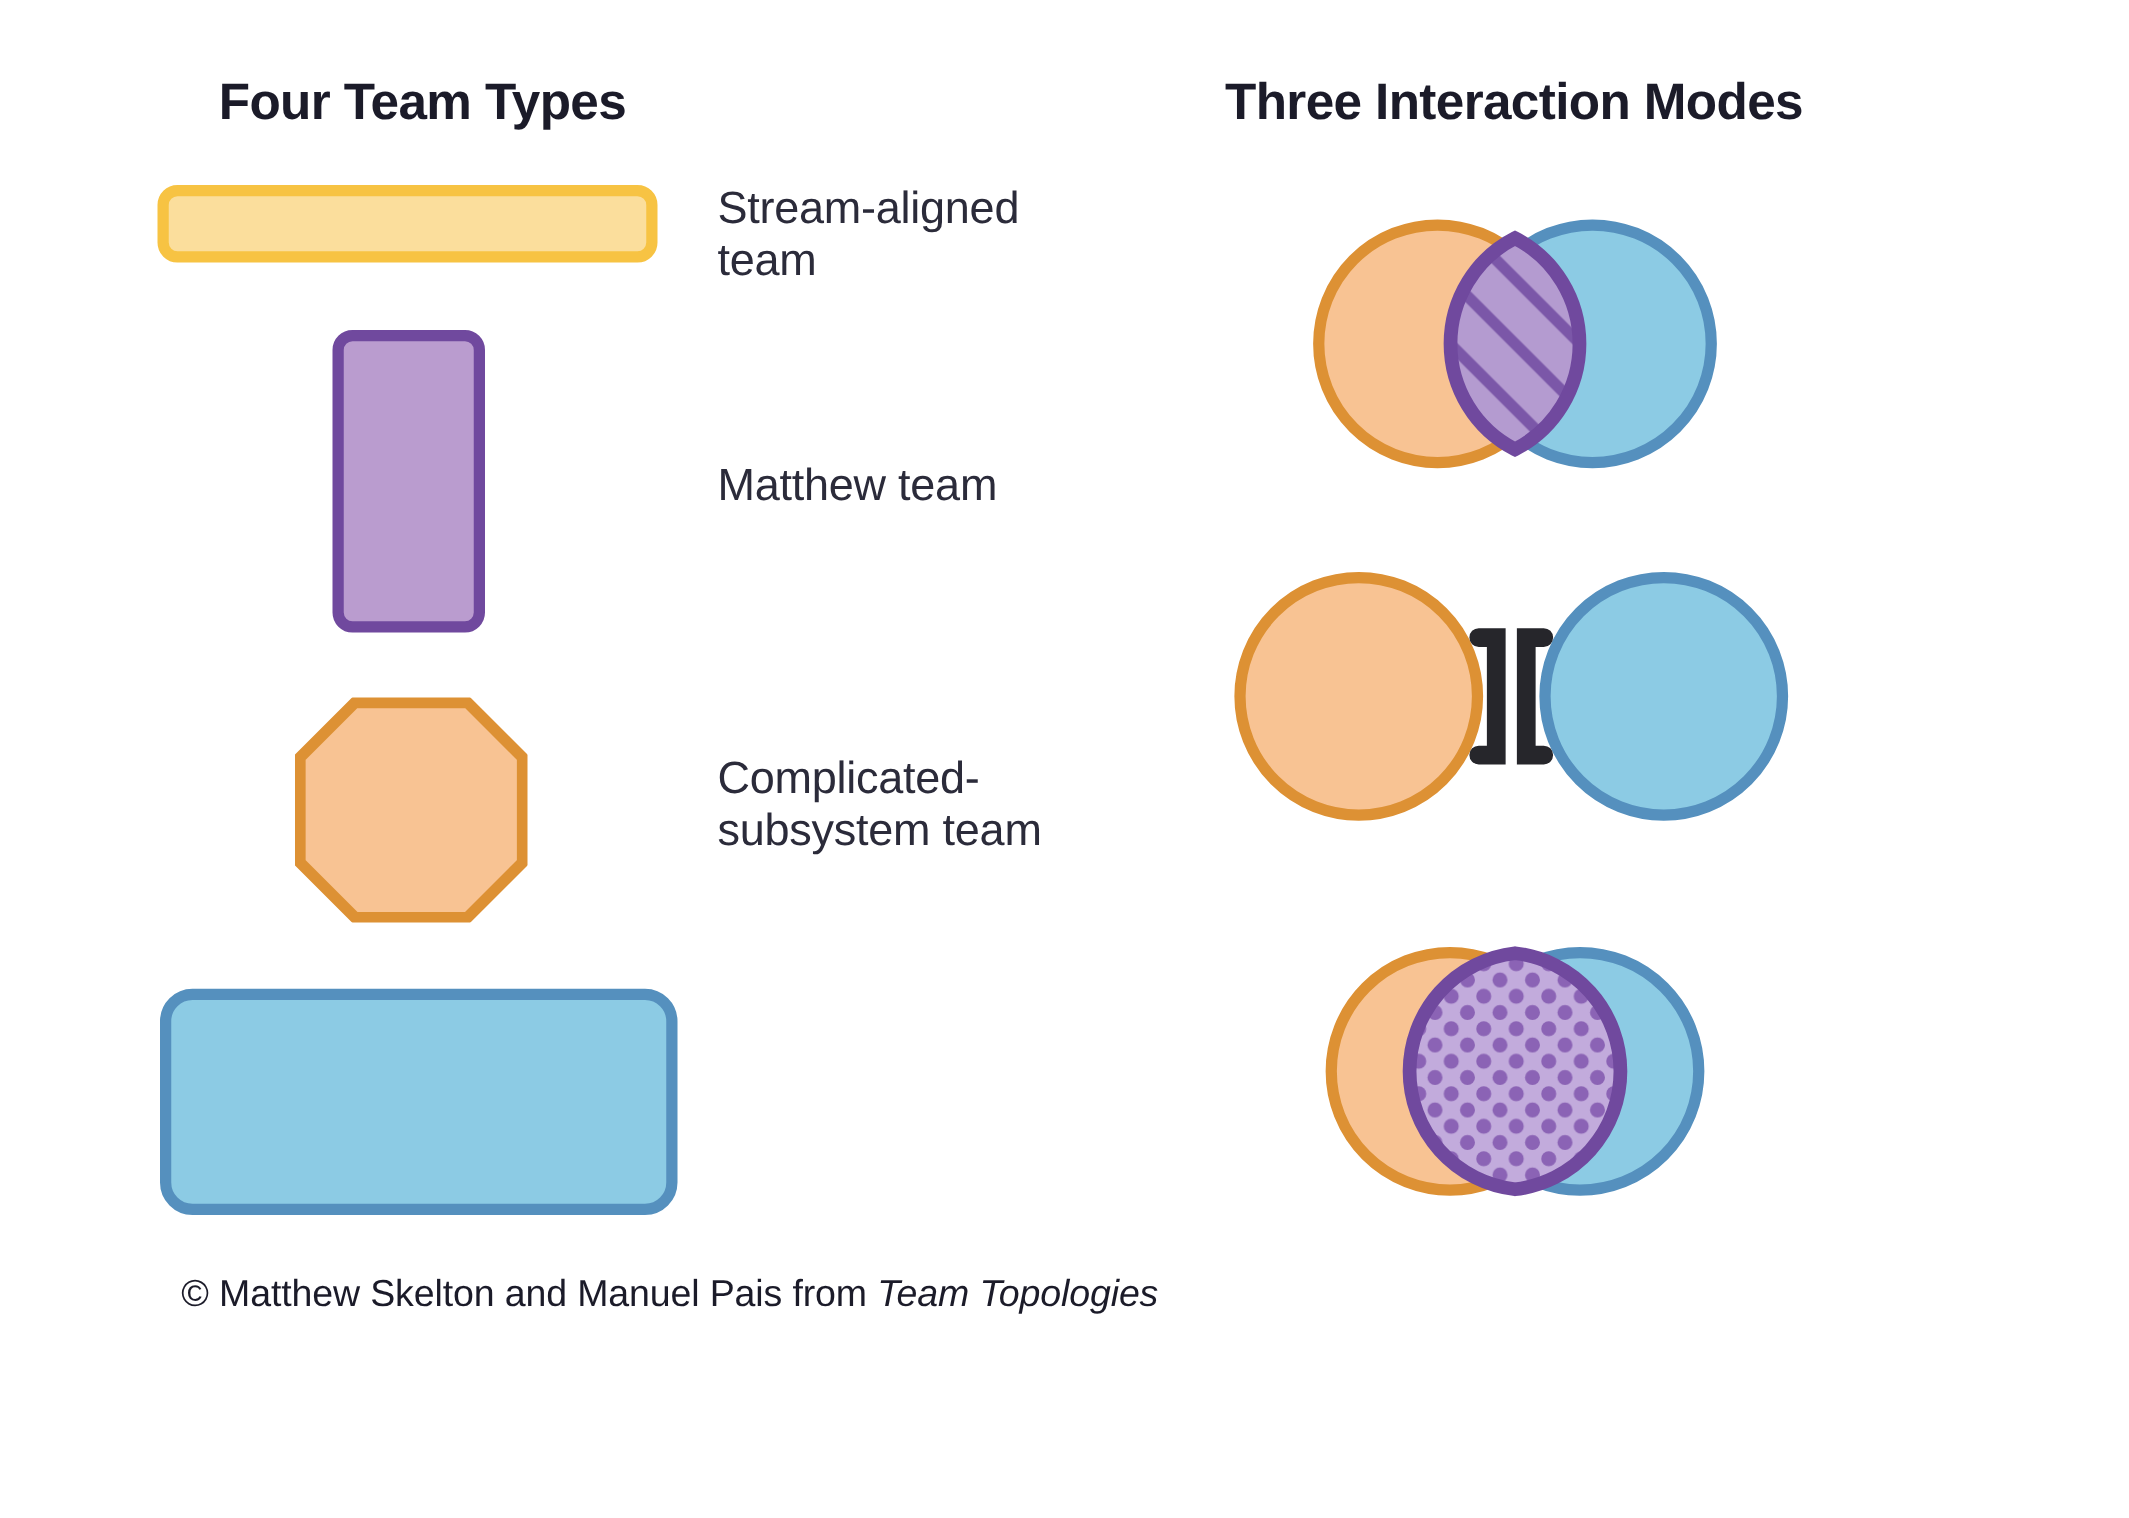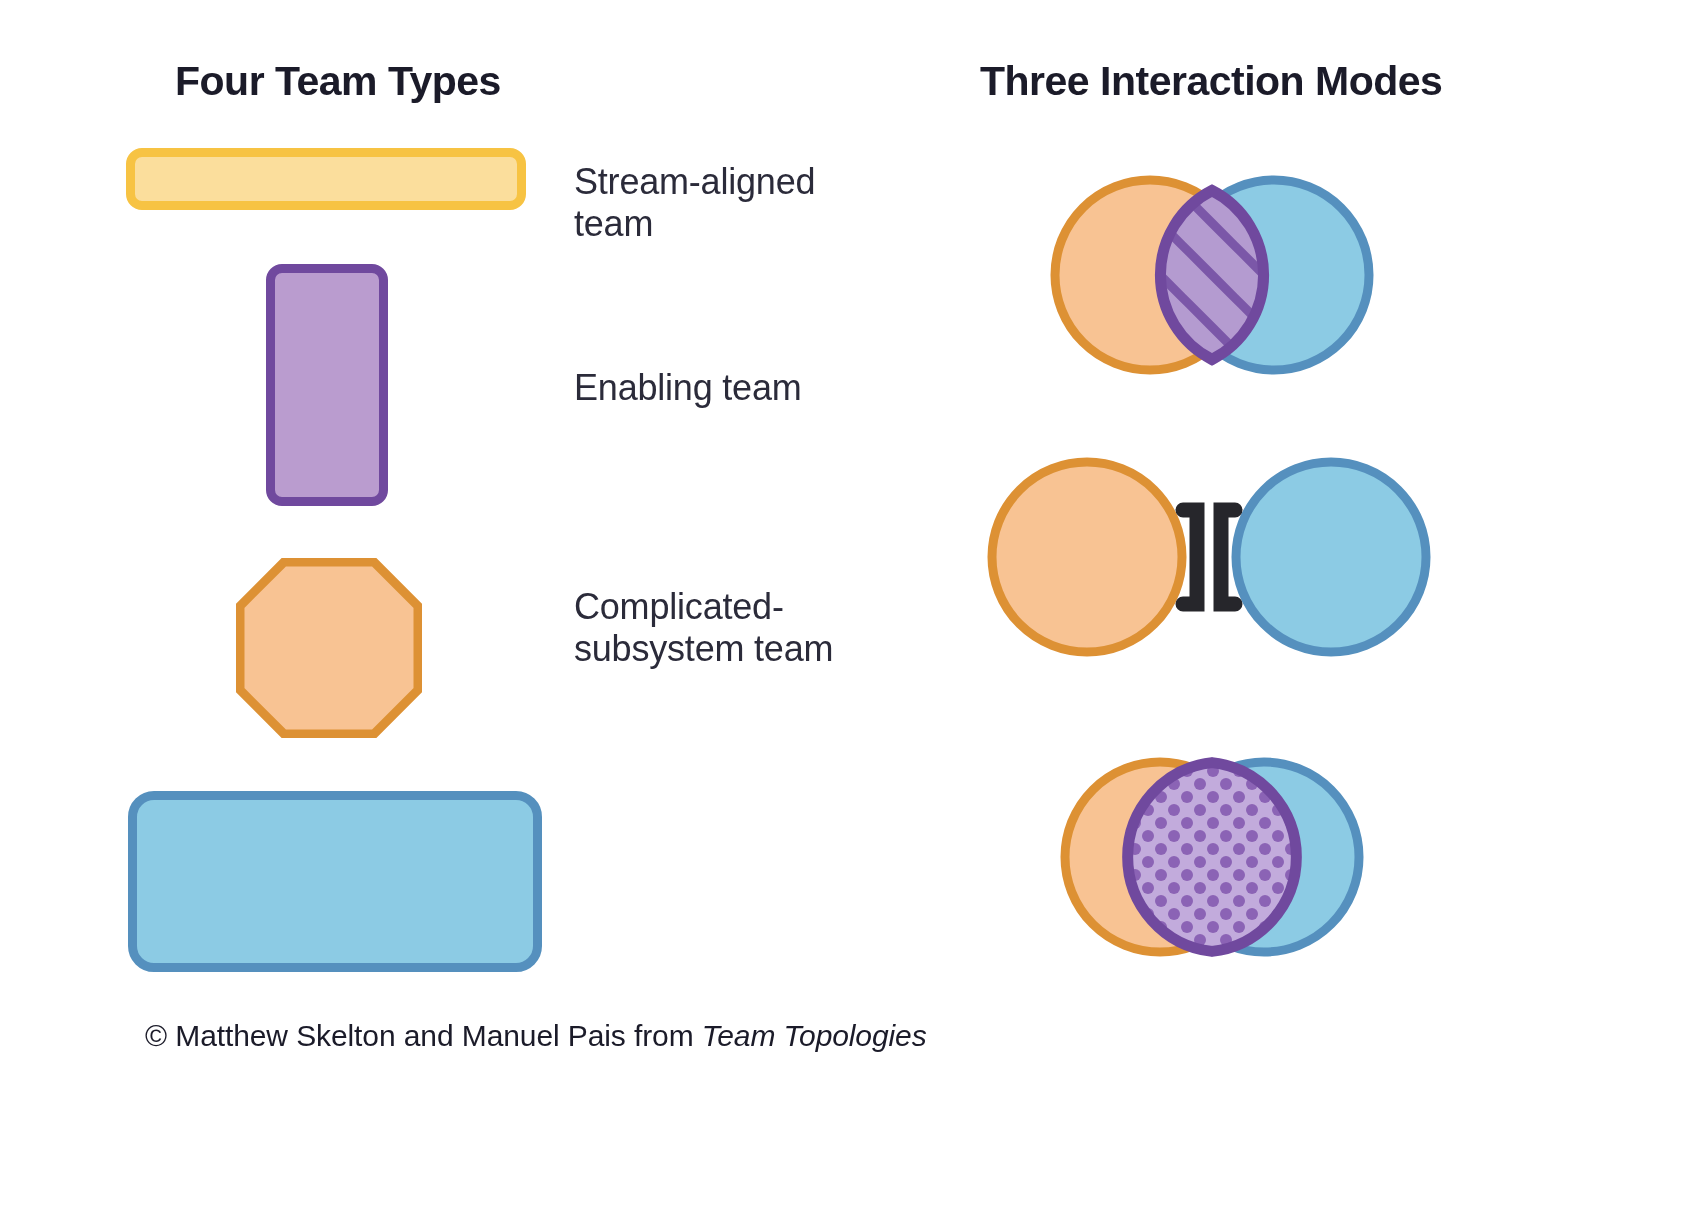--- a/index.html
+++ b/index.html
@@ -45,41 +45,41 @@
   
   #shape-stream-aligned {
     position: absolute;
     left: 126px;  top: 148px;
     width: 400px; height: 62px;
     background: #FBDE9C;
     border: 9px solid #F7C343;
     border-radius: 16px;
     box-sizing: border-box;
   }
-  #label-stream-aligned { left: 574px; top: 161px; }
+  #label-stream-aligned { left: 574px; top: 145px; }
 
   
   #shape-enabling {
     position: absolute;
     left: 266px; top: 264px;
     width: 122px; height: 242px;
     background: #BA9CCF;
     border: 9px solid #70499E;
     border-radius: 16px;
     box-sizing: border-box;
   }
   #label-enabling { left: 574px; top: 367px; }
 
   
   #shape-complicated {
     position: absolute;
     left: 236px; top: 558px;
     width: 186px; height: 180px;
   }
-  #label-complicated { left: 574px; top: 586px; }
+  #label-complicated { left: 574px; top: 601px; }
 
   
   #shape-platform {
     position: absolute;
     left: 128px; top: 791px;
     width: 414px; height: 181px;
     background: #8CCBE4;
     border: 9px solid #5590BE;
     border-radius: 26px;
     box-sizing: border-box;
@@ -111,21 +111,21 @@
 
 <div id="canvas">
 
   <div id="heading-left" class="panel-heading">Four Team Types</div>
 
   <div id="shape-stream-aligned"></div>
   <div id="label-stream-aligned" class="team-label">Stream-aligned
 team</div>
 
   <div id="shape-enabling"></div>
-  <div id="label-enabling" class="team-label">Enabling team</div>
+  <div id="label-enabling" class="team-label">Matthew team</div>
 
   <div id="shape-complicated">
     <svg width="186" height="180" viewBox="0 0 186 180">
       <polygon points="48,4 138,4 182,48 182,132 138,176 48,176 4,132 4,48" fill="#F8C393" stroke="#DD9134" stroke-width="9" stroke-linejoin="miter"></polygon>
     </svg>
   </div>
   <div id="label-complicated" class="team-label">Complicated-
 subsystem team</div>
 
   <div id="shape-platform"></div>

